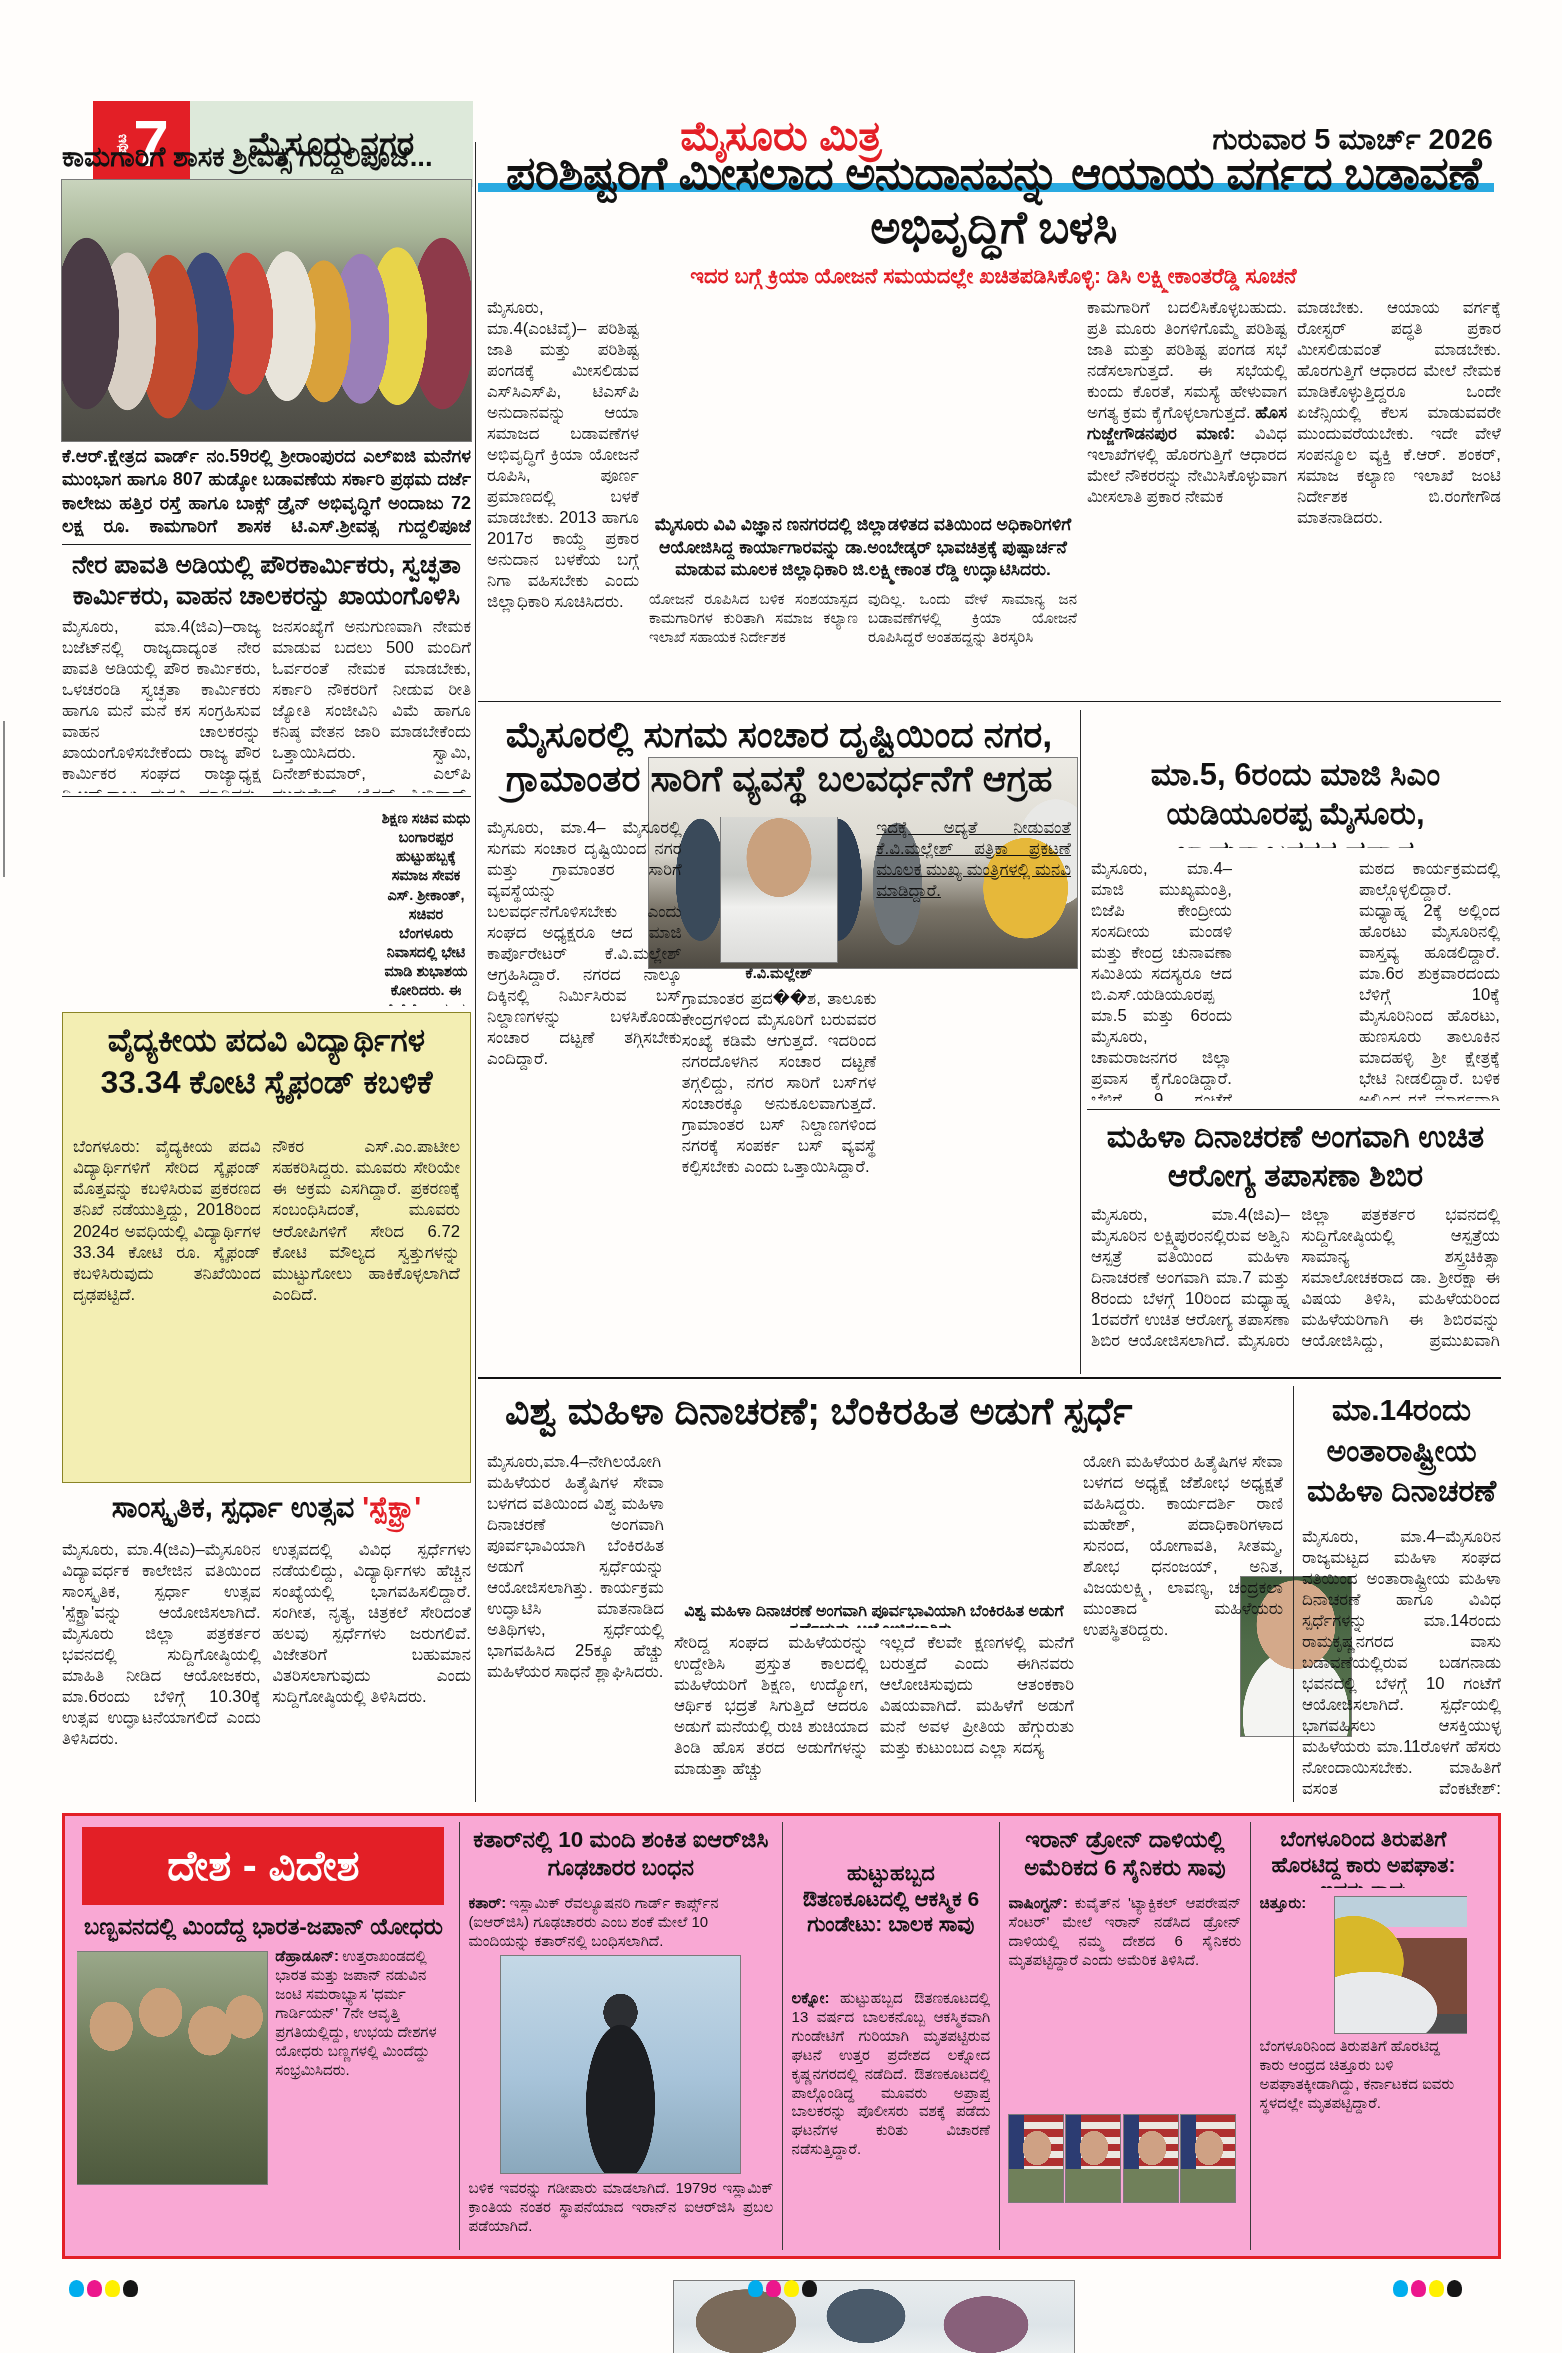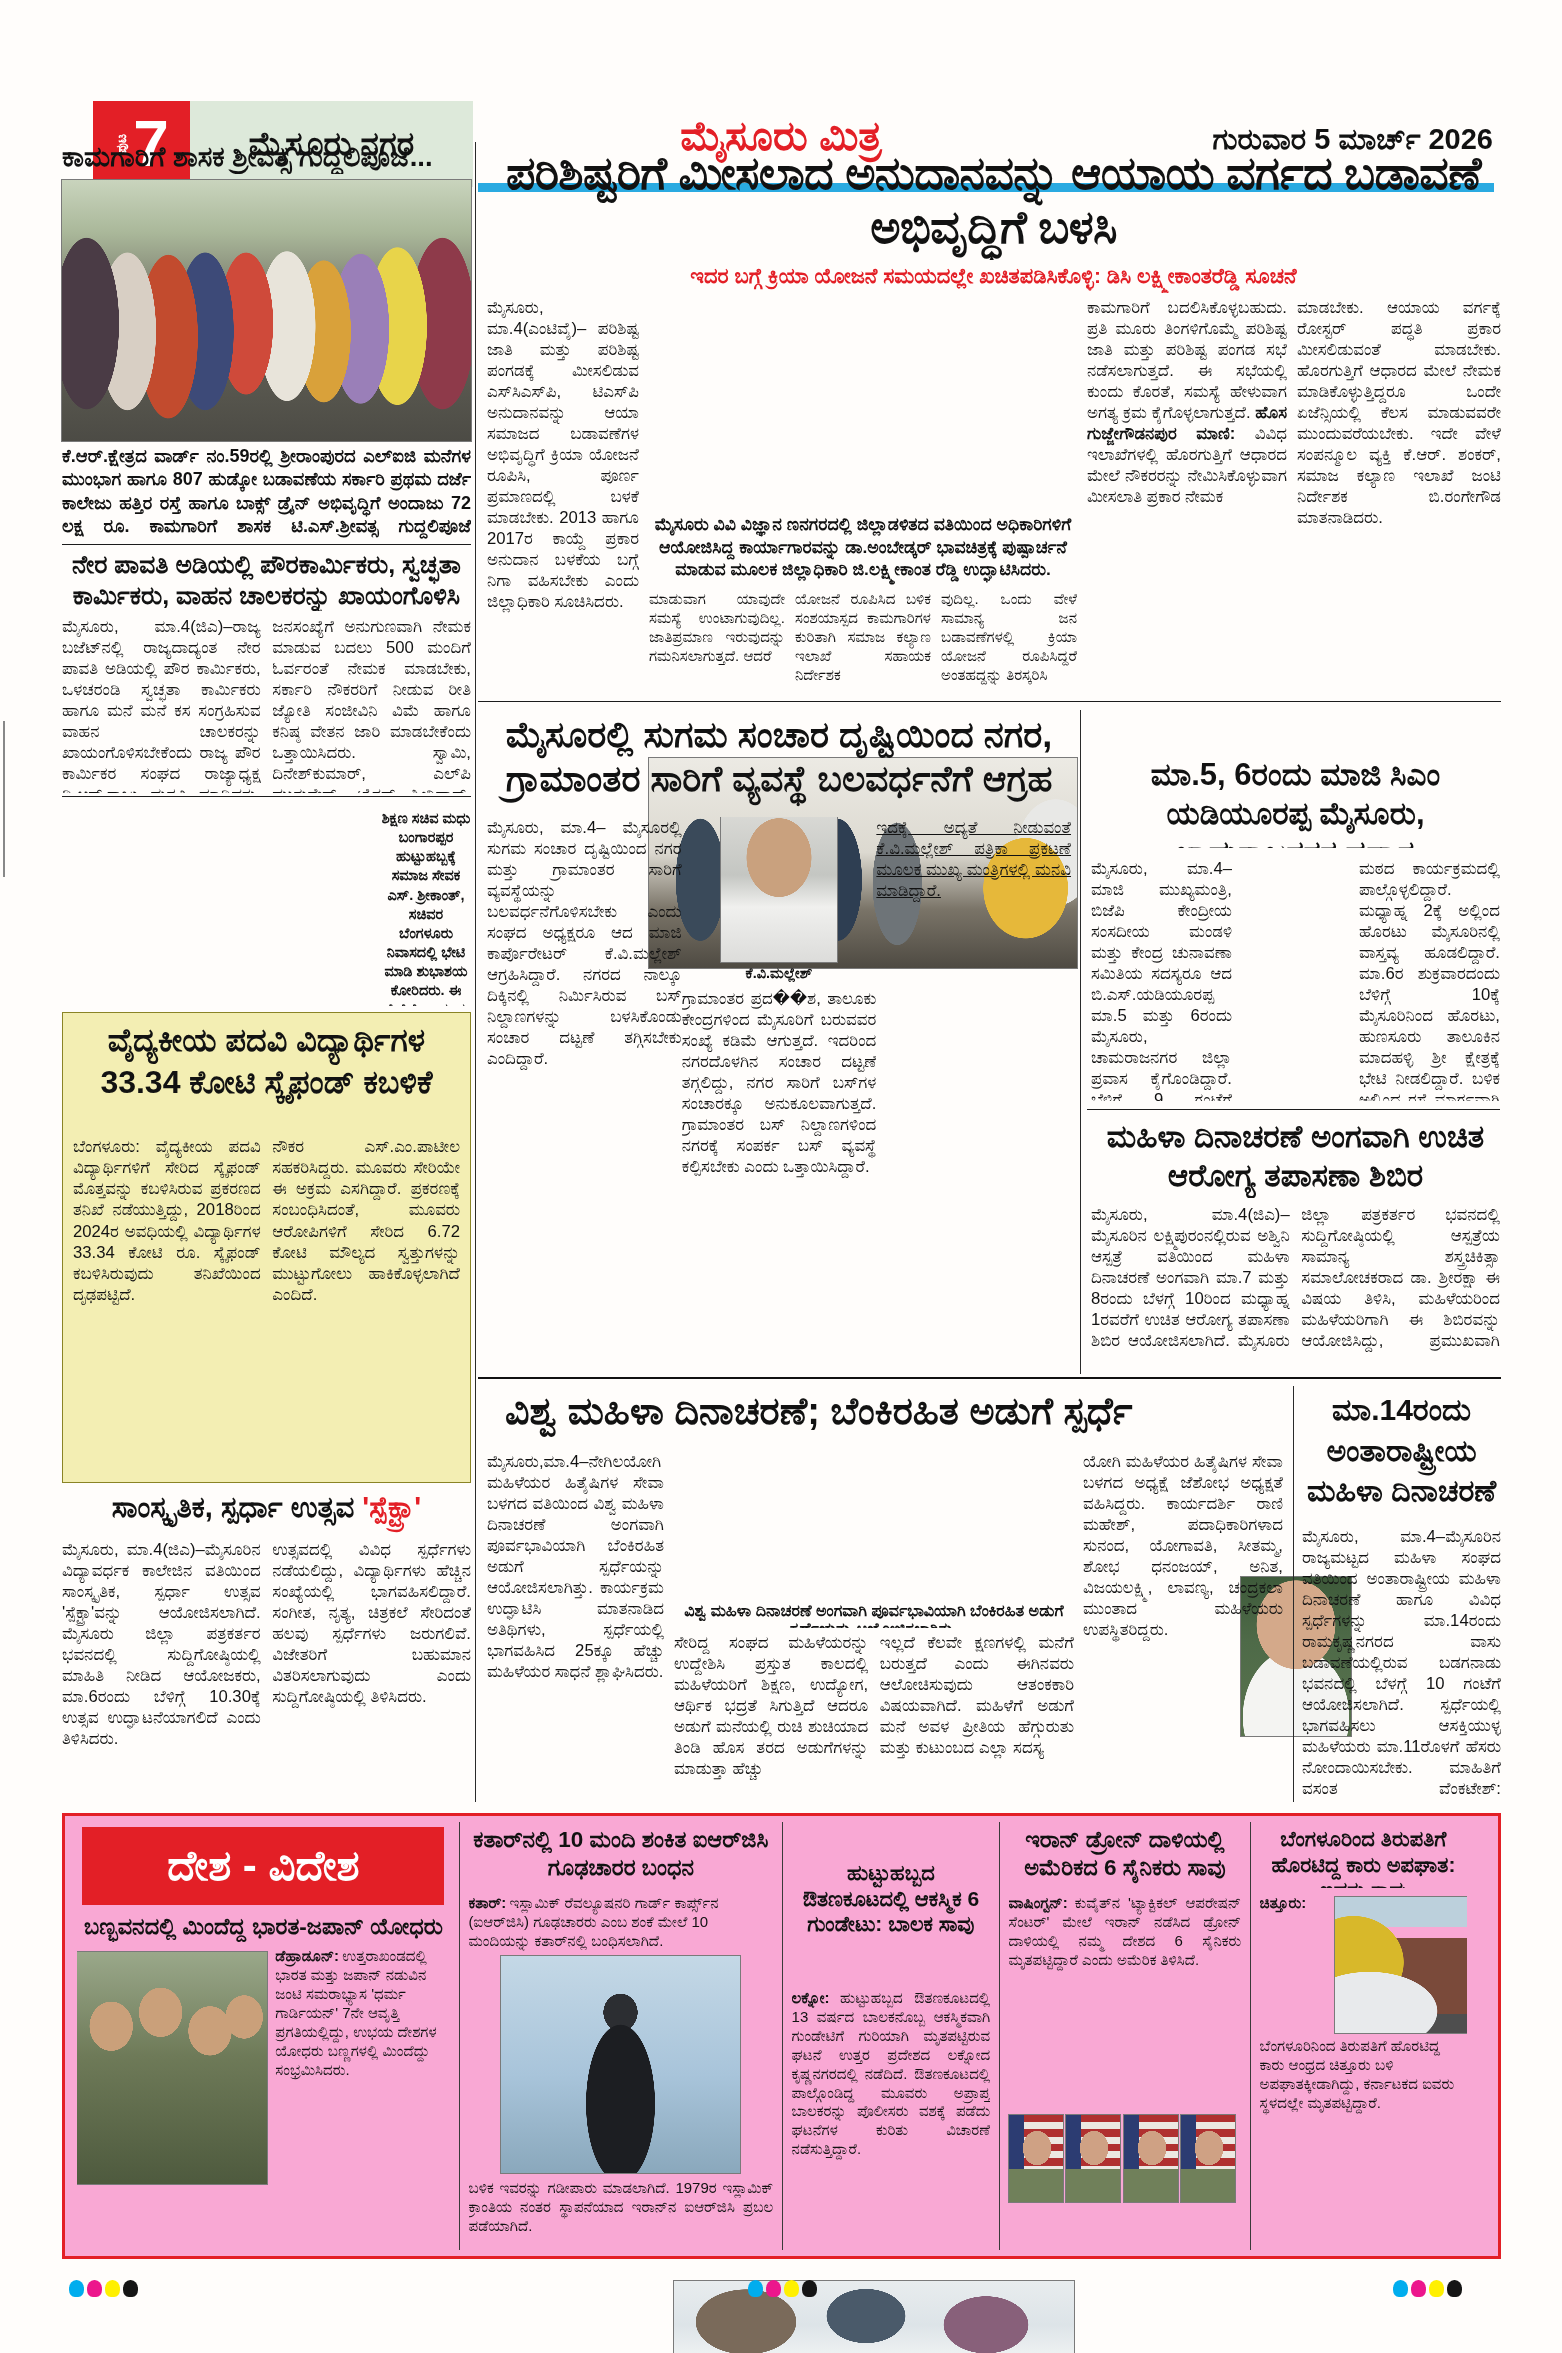--- a/index.html
+++ b/index.html
@@ -141,21 +141,20 @@
   <div class="abs vline" style="left:475px;top:142px;height:1660px;"></div>
 
   <div class="abs ctr headline-xl clip" style="left:487px;top:146px;width:1013px;height:114px;">ಪರಿಶಿಷ್ಟರಿಗೆ ಮೀಸಲಾದ ಅನುದಾನವನ್ನು ಆಯಾಯ ವರ್ಗದ ಬಡಾವಣೆ ಅಭಿವೃದ್ಧಿಗೆ ಬಳಸಿ</div>
   <div class="abs ctr clip" style="left:487px;top:264px;width:1013px;height:29px;font-size:21px;font-weight:800;color:#e31f26;">ಇದರ ಬಗ್ಗೆ ಕ್ರಿಯಾ ಯೋಜನೆ ಸಮಯದಲ್ಲೇ ಖಚಿತಪಡಿಸಿಕೊಳ್ಳಿ: ಡಿಸಿ ಲಕ್ಷ್ಮೀಕಾಂತರೆಡ್ಡಿ ಸೂಚನೆ</div>
 
   <div class="abs just body-t clip" style="left:487px;top:297px;width:152px;height:401px;">ಮೈಸೂರು, ಮಾ.4(ಎಂಟಿವೈ)– ಪರಿಶಿಷ್ಟ ಜಾತಿ ಮತ್ತು ಪರಿಶಿಷ್ಟ ಪಂಗಡಕ್ಕೆ ಮೀಸಲಿಡುವ ಎಸ್‌ಸಿಎಸ್‌ಪಿ, ಟಿಎಸ್‌ಪಿ ಅನುದಾನವನ್ನು ಆಯಾ ಸಮಾಜದ ಬಡಾವಣೆಗಳ ಅಭಿವೃದ್ಧಿಗೆ ಕ್ರಿಯಾ ಯೋಜನೆ ರೂಪಿಸಿ, ಪೂರ್ಣ ಪ್ರಮಾಣದಲ್ಲಿ ಬಳಕೆ ಮಾಡಬೇಕು. 2013 ಹಾಗೂ 2017ರ ಕಾಯ್ದೆ ಪ್ರಕಾರ ಅನುದಾನ ಬಳಕೆಯ ಬಗ್ಗೆ ನಿಗಾ ವಹಿಸಬೇಕು ಎಂದು ಜಿಲ್ಲಾಧಿಕಾರಿ ಸೂಚಿಸಿದರು.</div>
   <div class="abs ph ph-workshop" style="left:649px;top:297px;width:428px;height:210px;"></div>
   <div class="abs ctr capt clip" style="left:649px;top:513px;width:428px;height:72px;font-size:17.4px;line-height:1.3;">ಮೈಸೂರು ವಿವಿ ವಿಜ್ಞಾನ ಣನಗರದಲ್ಲಿ ಜಿಲ್ಲಾಡಳಿತದ ವತಿಯಿಂದ ಅಧಿಕಾರಿಗಳಿಗೆ ಆಯೋಜಿಸಿದ್ದ ಕಾರ್ಯಾಗಾರವನ್ನು ಡಾ.ಅಂಬೇಡ್ಕರ್ ಭಾವಚಿತ್ರಕ್ಕೆ ಪುಷ್ಪಾರ್ಚನೆ ಮಾಡುವ ಮೂಲಕ ಜಿಲ್ಲಾಧಿಕಾರಿ ಜಿ.ಲಕ್ಷ್ಮೀಕಾಂತ ರೆಡ್ಡಿ ಉದ್ಘಾಟಿಸಿದರು.</div>
   <div class="abs clip" style="left:649px;top:590px;width:428px;height:109px;">
     <div style="display:flex;gap:10px;height:100%;">
-      <div class="just body-s clip" style="flex:1;">ಮಾಡುವಾಗ ಯಾವುದೇ ಸಮಸ್ಯೆ ಉಂಟಾಗುವುದಿಲ್ಲ. ಜಾತಿಪ್ರಮಾಣ ಇರುವುದನ್ನು ಗಮನಿಸಲಾಗುತ್ತದೆ. ಆದರೆ</div>
       <div class="just body-s clip" style="flex:1;">ಯೋಜನೆ ರೂಪಿಸಿದ ಬಳಿಕ ಸಂಶಯಾಸ್ಪದ ಕಾಮಗಾರಿಗಳ ಕುರಿತಾಗಿ ಸಮಾಜ ಕಲ್ಯಾಣ ಇಲಾಖೆ ಸಹಾಯಕ ನಿರ್ದೇಶಕ</div>
       <div class="just body-s clip" style="flex:1;">ವುದಿಲ್ಲ. ಒಂದು ವೇಳೆ ಸಾಮಾನ್ಯ ಜನ ಬಡಾವಣೆಗಳಲ್ಲಿ ಕ್ರಿಯಾ ಯೋಜನೆ ರೂಪಿಸಿದ್ದರೆ ಅಂತಹದ್ದನ್ನು ತಿರಸ್ಕರಿಸಿ</div>
     </div>
   </div>
   <div class="abs just body-t clip" style="left:1087px;top:297px;width:200px;height:401px;">
     <span>ಕಾಮಗಾರಿಗೆ ಬದಲಿಸಿಕೊಳ್ಳಬಹುದು. ಪ್ರತಿ ಮೂರು ತಿಂಗಳಿಗೊಮ್ಮೆ ಪರಿಶಿಷ್ಟ ಜಾತಿ ಮತ್ತು ಪರಿಶಿಷ್ಟ ಪಂಗಡ ಸಭೆ ನಡೆಸಲಾಗುತ್ತದೆ. ಈ ಸಭೆಯಲ್ಲಿ ಕುಂದು ಕೊರತೆ, ಸಮಸ್ಯೆ ಹೇಳುವಾಗ ಅಗತ್ಯ ಕ್ರಮ ಕೈಗೊಳ್ಳಲಾಗುತ್ತದೆ. </span><span class="b">ಹೊಸ ಗುಜ್ಜೇಗೌಡನಪುರ ಮಾಣಿ: </span><span>ವಿವಿಧ ಇಲಾಖೆಗಳಲ್ಲಿ ಹೊರಗುತ್ತಿಗೆ ಆಧಾರದ ಮೇಲೆ ನೌಕರರನ್ನು ನೇಮಿಸಿಕೊಳ್ಳುವಾಗ ಮೀಸಲಾತಿ ಪ್ರಕಾರ ನೇಮಕ</span>
   </div>
   <div class="abs just body-t clip" style="left:1297px;top:297px;width:204px;height:401px;">ಮಾಡಬೇಕು. ಆಯಾಯ ವರ್ಗಕ್ಕೆ ರೋಸ್ಟರ್ ಪದ್ಧತಿ ಪ್ರಕಾರ ಮೀಸಲಿಡುವಂತೆ ಮಾಡಬೇಕು. ಹೊರಗುತ್ತಿಗೆ ಆಧಾರದ ಮೇಲೆ ನೇಮಕ ಮಾಡಿಕೊಳ್ಳುತ್ತಿದ್ದರೂ ಒಂದೇ ಏಜೆನ್ಸಿಯಲ್ಲಿ ಕೆಲಸ ಮಾಡುವವರೇ ಮುಂದುವರೆಯಬೇಕು. ಇದೇ ವೇಳೆ ಸಂಪನ್ಮೂಲ ವ್ಯಕ್ತಿ ಕೆ.ಆರ್. ಶಂಕರ್, ಸಮಾಜ ಕಲ್ಯಾಣ ಇಲಾಖೆ ಜಂಟಿ ನಿರ್ದೇಶಕ ಬಿ.ರಂಗೇಗೌಡ ಮಾತನಾಡಿದರು.</div>
 
   <div class="abs hline" style="left:478px;top:701px;width:1023px;"></div>

